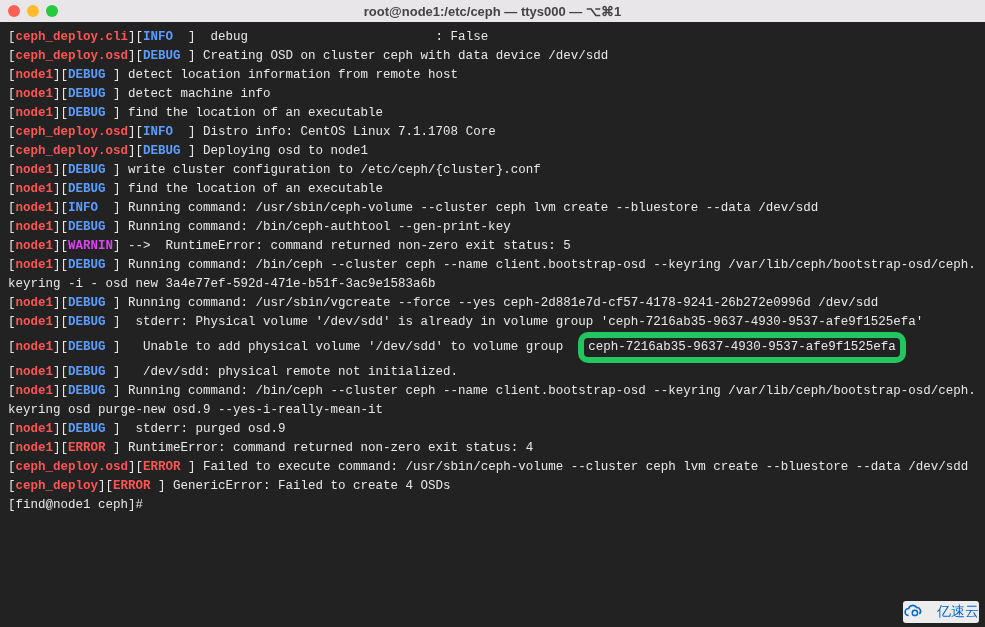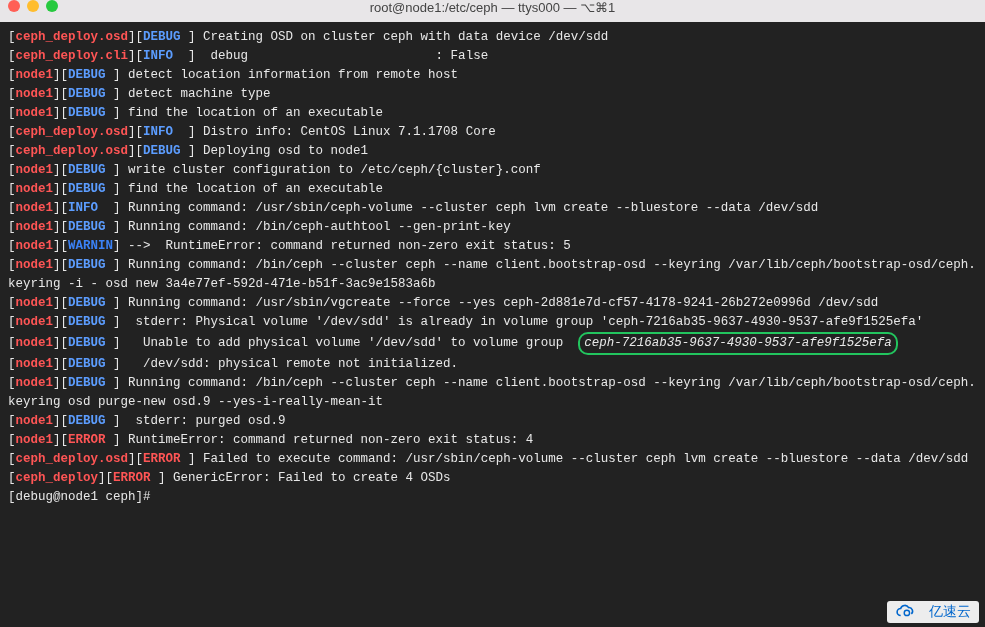--- a/index.html
+++ b/index.html
@@ -10,22 +10,24 @@
       color: #ffffff;
       width: 985px;
       height: 627px;
       overflow: hidden;
       position: relative;
     }
     .titlebar {
       height: 22px;
       background: #e8e6e8;
       display: flex;
+      align-items: center;
       padding: 0 8px;
       position: relative;
+      font-weight: bold;
     }
     .traffic-lights {
       display: flex;
       gap: 7px;
     }
     .tl { width: 12px; height: 12px; border-radius: 50%; }
     .tl-red { background: #ff5f56; }
     .tl-yellow { background: #ffbd2e; }
     .tl-green { background: #27c93f; }
     .title-text {
@@ -38,36 +40,35 @@
     }
     .terminal {
       padding: 6px 8px;
       line-height: 19px;
       background: #222;
       height: 605px;
     }
     .ln { white-space: pre-wrap; word-break: break-all; }
     .c-blue { color: #5c9dff; }
     .c-red { color: #ff5555; }
-    .c-yellow { color: #3b82f6; }
+    .c-yellow { color: #d946ef; }
     .c-white { color: #e8e8e8; }
     .c-bold { font-weight: bold; }
     .highlight-box {
-      border: 2px solid #22c55e;
+      border: 6px solid #22c55e;
       border-radius: 10px;
       padding: 0 4px;
       display: inline-block;
-      font-style: italic;
     }
     .watermark {
       position: absolute;
       bottom: 4px;
       right: 6px;
       background: rgba(255,255,255,0.92);
-      padding: 2px 8px;
+      padding: 2px 0;
       display: flex;
       align-items: center;
       gap: 12px;
       border-radius: 3px;
     }
     .wm-icon { width: 22px; height: 16px; }
     .wm-text { color: #0066cc; font-size: 14px; font-family: sans-serif; font-weight: 500; }
   </style>
 </head>
 <body>
@@ -75,43 +76,43 @@
 <div class="titlebar">
   <div class="traffic-lights">
     <div class="tl tl-red"></div>
     <div class="tl tl-yellow"></div>
     <div class="tl tl-green"></div>
   </div>
   <div class="title-text">root@node1:/etc/ceph — ttys000 — ⌥⌘1</div>
 </div>
 
 <div class="terminal" id="term">
+    <div class="ln"><span class="c-white">[</span><span class="c-red c-bold">ceph_deploy.cli</span><span class="c-white">][</span><span class="c-blue c-bold">INFO</span><span class="c-white">  ]  debug                         : False</span></div>
     <div class="ln"><span class="c-white">[</span><span class="c-red c-bold">ceph_deploy.osd</span><span class="c-white">][</span><span class="c-blue c-bold">DEBUG</span><span class="c-white"> ] Creating OSD on cluster ceph with data device /dev/sdd</span></div>
-    <div class="ln"><span class="c-white">[</span><span class="c-red c-bold">ceph_deploy.cli</span><span class="c-white">][</span><span class="c-blue c-bold">INFO</span><span class="c-white">  ]  debug                         : False</span></div>
     <div class="ln"><span class="c-white">[</span><span class="c-red c-bold">node1</span><span class="c-white">][</span><span class="c-blue c-bold">DEBUG</span><span class="c-white"> ] detect location information from remote host</span></div>
-    <div class="ln"><span class="c-white">[</span><span class="c-red c-bold">node1</span><span class="c-white">][</span><span class="c-blue c-bold">DEBUG</span><span class="c-white"> ] detect machine type</span></div>
+    <div class="ln"><span class="c-white">[</span><span class="c-red c-bold">node1</span><span class="c-white">][</span><span class="c-blue c-bold">DEBUG</span><span class="c-white"> ] detect machine info</span></div>
     <div class="ln"><span class="c-white">[</span><span class="c-red c-bold">node1</span><span class="c-white">][</span><span class="c-blue c-bold">DEBUG</span><span class="c-white"> ] find the location of an executable</span></div>
     <div class="ln"><span class="c-white">[</span><span class="c-red c-bold">ceph_deploy.osd</span><span class="c-white">][</span><span class="c-blue c-bold">INFO</span><span class="c-white">  ] Distro info: CentOS Linux 7.1.1708 Core</span></div>
     <div class="ln"><span class="c-white">[</span><span class="c-red c-bold">ceph_deploy.osd</span><span class="c-white">][</span><span class="c-blue c-bold">DEBUG</span><span class="c-white"> ] Deploying osd to node1</span></div>
     <div class="ln"><span class="c-white">[</span><span class="c-red c-bold">node1</span><span class="c-white">][</span><span class="c-blue c-bold">DEBUG</span><span class="c-white"> ] write cluster configuration to /etc/ceph/{cluster}.conf</span></div>
     <div class="ln"><span class="c-white">[</span><span class="c-red c-bold">node1</span><span class="c-white">][</span><span class="c-blue c-bold">DEBUG</span><span class="c-white"> ] find the location of an executable</span></div>
     <div class="ln"><span class="c-white">[</span><span class="c-red c-bold">node1</span><span class="c-white">][</span><span class="c-blue c-bold">INFO</span><span class="c-white">  ] Running command: /usr/sbin/ceph-volume --cluster ceph lvm create --bluestore --data /dev/sdd</span></div>
     <div class="ln"><span class="c-white">[</span><span class="c-red c-bold">node1</span><span class="c-white">][</span><span class="c-blue c-bold">DEBUG</span><span class="c-white"> ] Running command: /bin/ceph-authtool --gen-print-key</span></div>
     <div class="ln"><span class="c-white">[</span><span class="c-red c-bold">node1</span><span class="c-white">][</span><span class="c-yellow c-bold">WARNIN</span><span class="c-white">] --&gt;  RuntimeError: command returned non-zero exit status: 5</span></div>
     <div class="ln"><span class="c-white">[</span><span class="c-red c-bold">node1</span><span class="c-white">][</span><span class="c-blue c-bold">DEBUG</span><span class="c-white"> ] Running command: /bin/ceph --cluster ceph --name client.bootstrap-osd --keyring /var/lib/ceph/bootstrap-osd/ceph.keyring -i - osd new 3a4e77ef-592d-471e-b51f-3ac9e1583a6b</span></div>
     <div class="ln"><span class="c-white">[</span><span class="c-red c-bold">node1</span><span class="c-white">][</span><span class="c-blue c-bold">DEBUG</span><span class="c-white"> ] Running command: /usr/sbin/vgcreate --force --yes ceph-2d881e7d-cf57-4178-9241-26b272e0996d /dev/sdd</span></div>
     <div class="ln"><span class="c-white">[</span><span class="c-red c-bold">node1</span><span class="c-white">][</span><span class="c-blue c-bold">DEBUG</span><span class="c-white"> ]  stderr: Physical volume '/dev/sdd' is already in volume group 'ceph-7216ab35-9637-4930-9537-afe9f1525efa'</span></div>
     <div class="ln"><span class="c-white">[</span><span class="c-red c-bold">node1</span><span class="c-white">][</span><span class="c-blue c-bold">DEBUG</span><span class="c-white"> ]   Unable to add physical volume '/dev/sdd' to volume group  </span><span class="highlight-box c-white">ceph-7216ab35-9637-4930-9537-afe9f1525efa</span></div>
     <div class="ln"><span class="c-white">[</span><span class="c-red c-bold">node1</span><span class="c-white">][</span><span class="c-blue c-bold">DEBUG</span><span class="c-white"> ]   /dev/sdd: physical remote not initialized.</span></div>
     <div class="ln"><span class="c-white">[</span><span class="c-red c-bold">node1</span><span class="c-white">][</span><span class="c-blue c-bold">DEBUG</span><span class="c-white"> ] Running command: /bin/ceph --cluster ceph --name client.bootstrap-osd --keyring /var/lib/ceph/bootstrap-osd/ceph.keyring osd purge-new osd.9 --yes-i-really-mean-it</span></div>
     <div class="ln"><span class="c-white">[</span><span class="c-red c-bold">node1</span><span class="c-white">][</span><span class="c-blue c-bold">DEBUG</span><span class="c-white"> ]  stderr: purged osd.9</span></div>
     <div class="ln"><span class="c-white">[</span><span class="c-red c-bold">node1</span><span class="c-white">][</span><span class="c-red c-bold">ERROR</span><span class="c-white"> ] RuntimeError: command returned non-zero exit status: 4</span></div>
     <div class="ln"><span class="c-white">[</span><span class="c-red c-bold">ceph_deploy.osd</span><span class="c-white">][</span><span class="c-red c-bold">ERROR</span><span class="c-white"> ] Failed to execute command: /usr/sbin/ceph-volume --cluster ceph lvm create --bluestore --data /dev/sdd</span></div>
     <div class="ln"><span class="c-white">[</span><span class="c-red c-bold">ceph_deploy</span><span class="c-white">][</span><span class="c-red c-bold">ERROR</span><span class="c-white"> ] GenericError: Failed to create 4 OSDs</span></div>
-    <div class="ln c-white">[debug@node1 ceph]#</div>
+    <div class="ln c-white">[find@node1 ceph]#</div>
   </div>
 
 <div class="watermark">
   <svg class="wm-icon" viewBox="0 0 24 18">
     <path d="M6 13 a4 4 0 0 1 0-8 a5 5 0 0 1 9-1 a4 4 0 0 1 3 7" fill="none" stroke="#0066cc" stroke-width="1.8"></path>
     <circle cx="13" cy="10" r="3" fill="none" stroke="#0066cc" stroke-width="1.6"></circle>
   </svg>
   <span class="wm-text">亿速云</span>
 </div>
 

